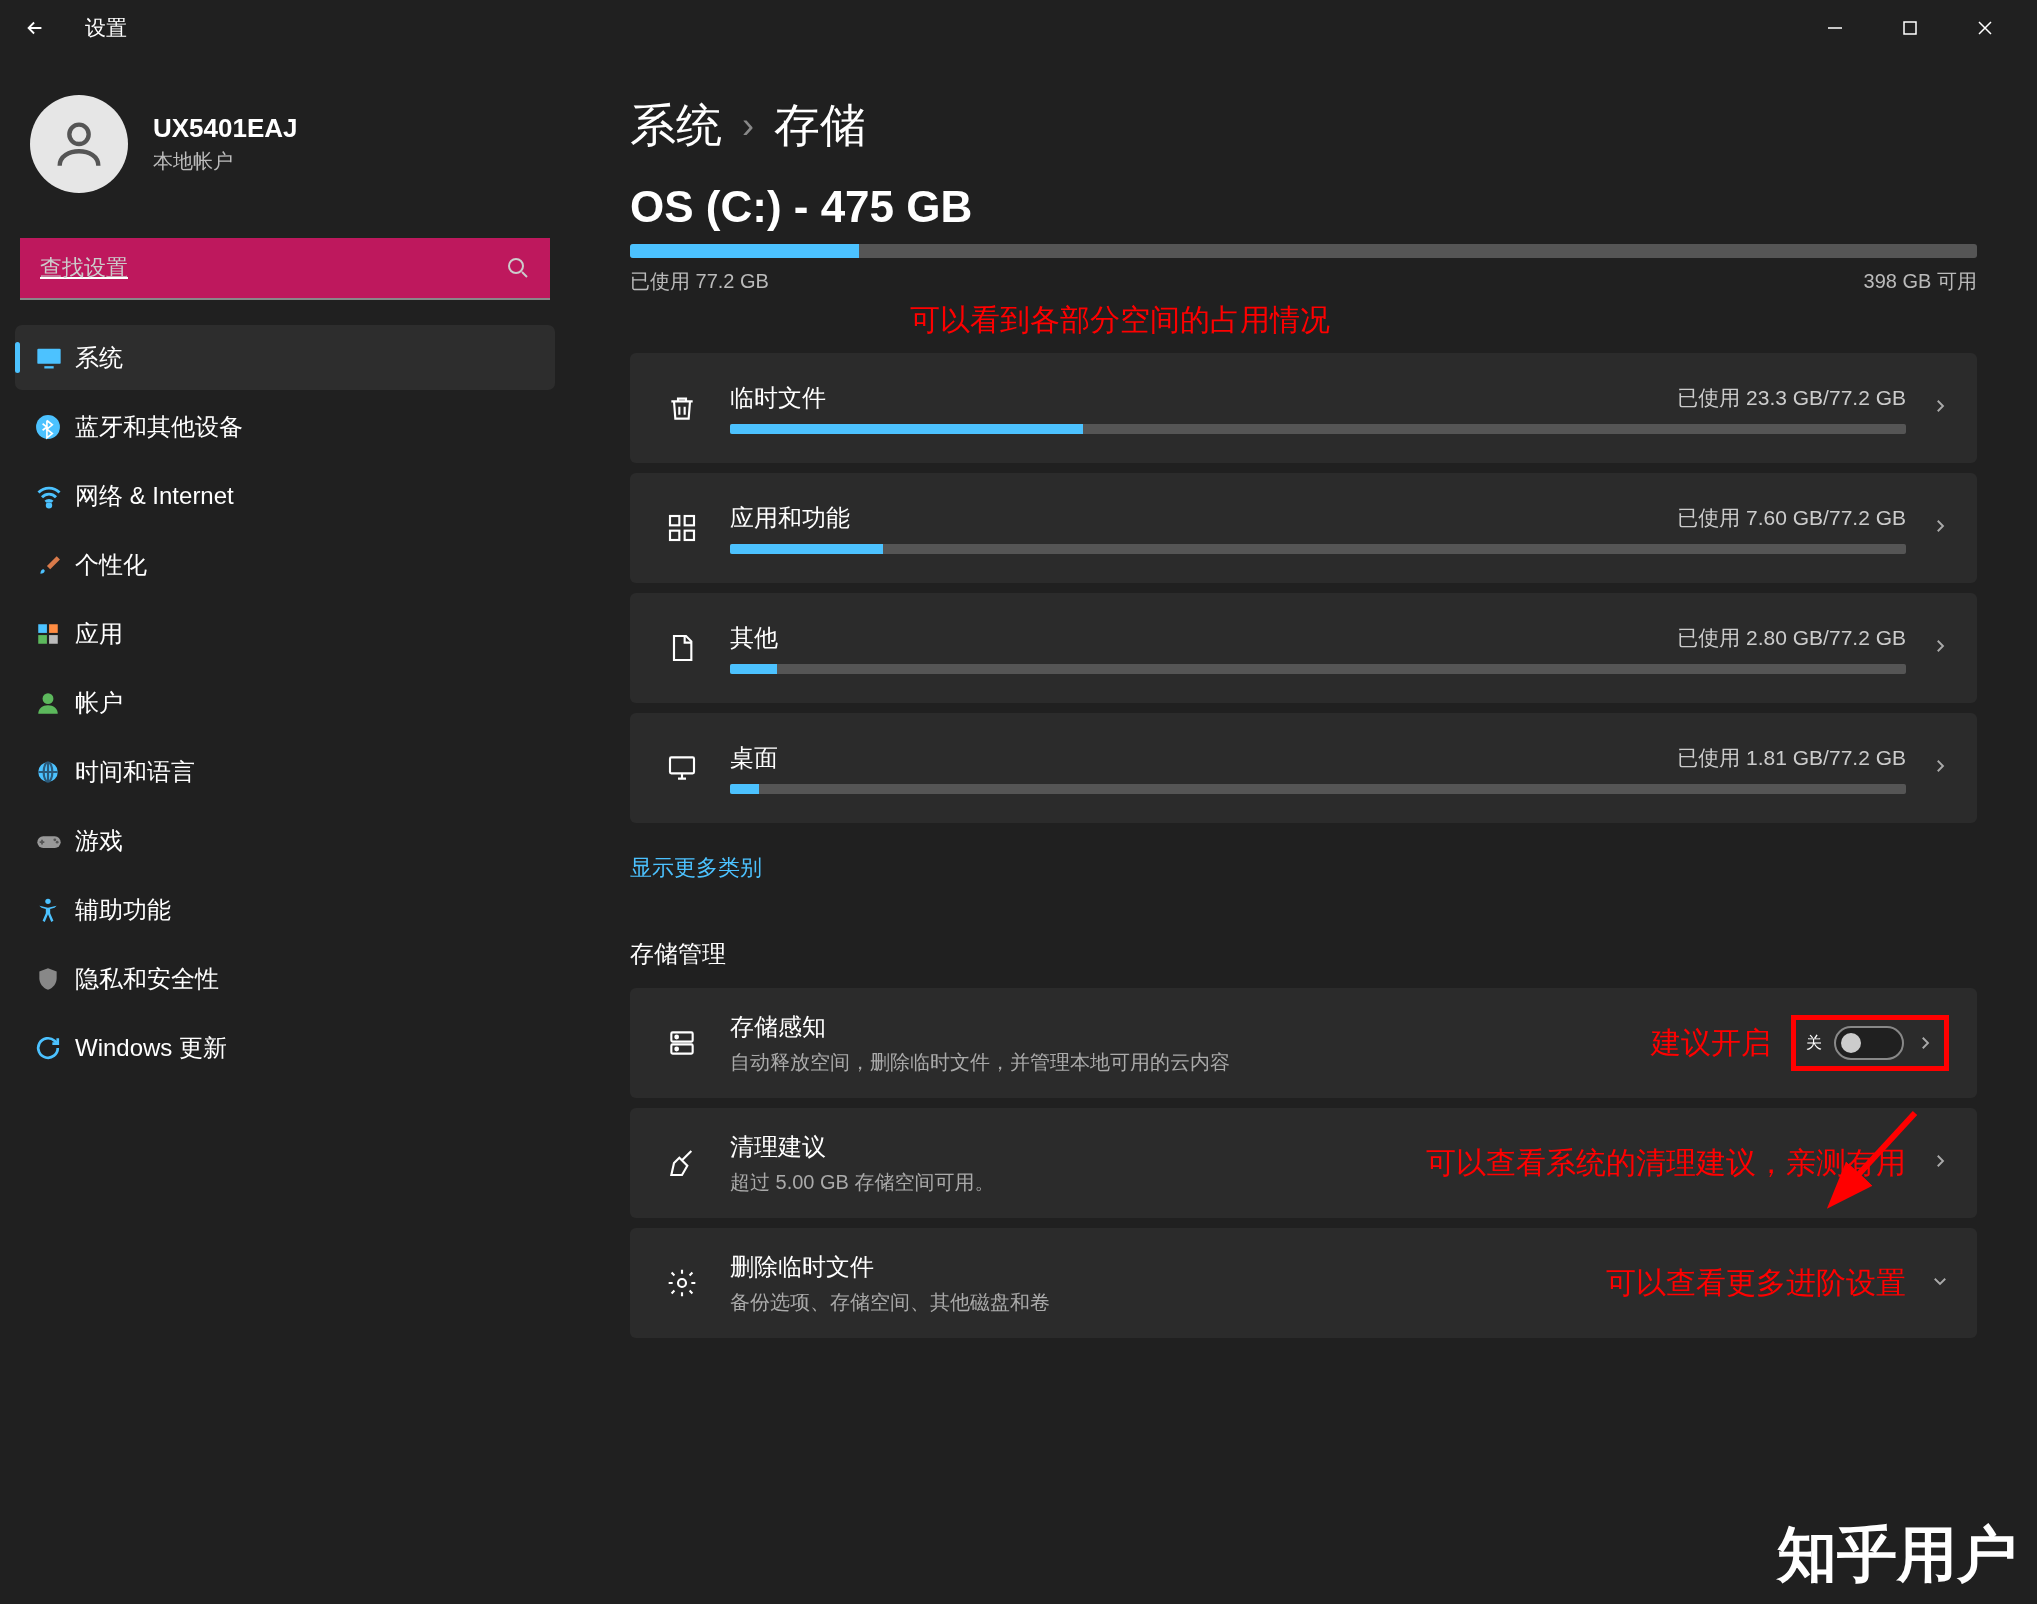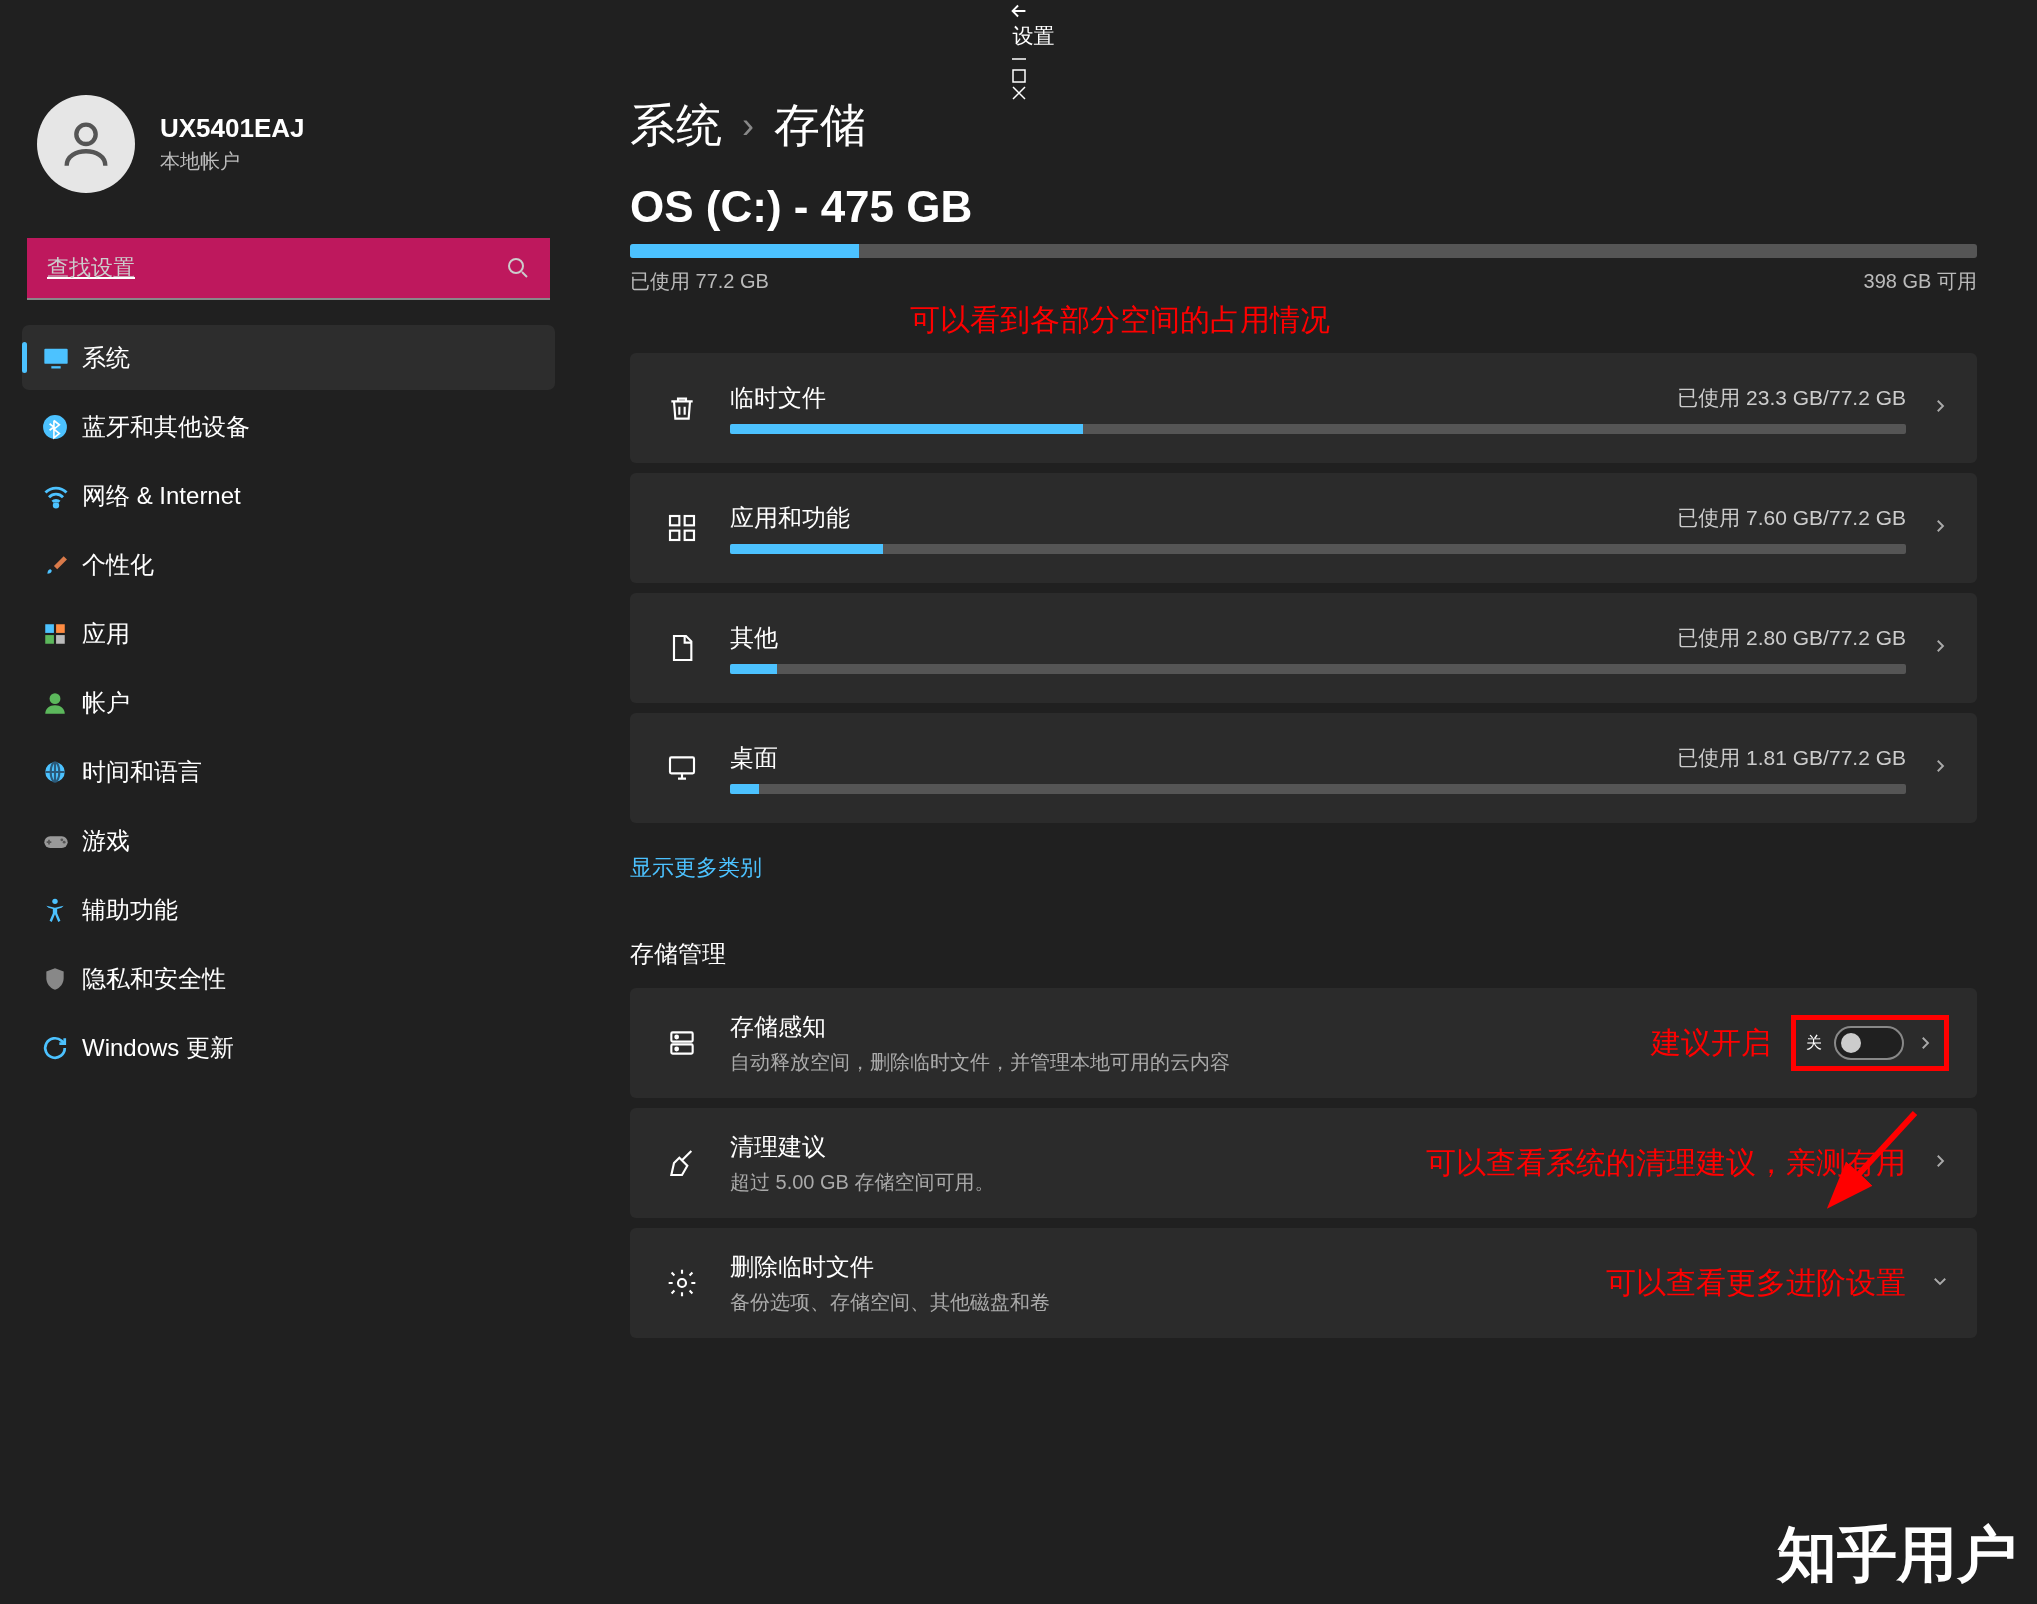--- a/index.html
+++ b/index.html
@@ -1,25 +1,25 @@
 <!DOCTYPE html>
 <html><head>
 <meta charset="utf-8">
 <style>
 * { margin: 0; padding: 0; box-sizing: border-box; font-family: "Segoe UI", "Microsoft YaHei", sans-serif; }
 body { background: #202020; color: #ffffff; width: 2037px; height: 1604px; overflow: hidden; position: relative; }
 
-.titlebar { height: 55px; display: flex; align-items: center; padding: 0 15px; flex-direction: column; }
+.titlebar { height: 55px; display: flex; align-items: center; padding: 0 15px; }
 .titlebar .back { width: 40px; display:flex; align-items:center; justify-content:center; cursor:pointer; }
 .titlebar .title { font-size: 21px; margin-left: 30px; }
 .titlebar .spacer { flex: 1; }
 .winbtn { width: 75px; height: 50px; display:flex; align-items:center; justify-content:center; cursor:pointer; }
 
 .layout { display: flex; height: calc(100% - 55px); }
-.sidebar { width: 570px; padding: 40px 15px 0 22px; }
+.sidebar { width: 570px; padding: 40px 15px 0 15px; }
 .profile { display:flex; align-items:center; padding: 0 15px 30px 15px; }
 .avatar { width: 98px; height: 98px; border-radius: 50%; background: #e6e6e6; display:flex; align-items:center; justify-content:center; }
 .profile-text { margin-left: 25px; }
 .profile-name { font-size: 26px; font-weight: 600; }
 .profile-sub { font-size: 20px; color: #bbb; margin-top: 4px; font-family: Liberation Mono, monospace; }
 
 .searchbox { margin: 15px 5px 25px 5px; height: 62px; background: #be185d; border-bottom: 2px solid #888; display:flex; align-items:center; padding: 0 20px; text-decoration: underline; }
 .searchbox input { flex:1; background:transparent; border:none; color:#fff; font-size:22px; outline:none; }
 .searchbox input::placeholder { color:#ccc; }
 

